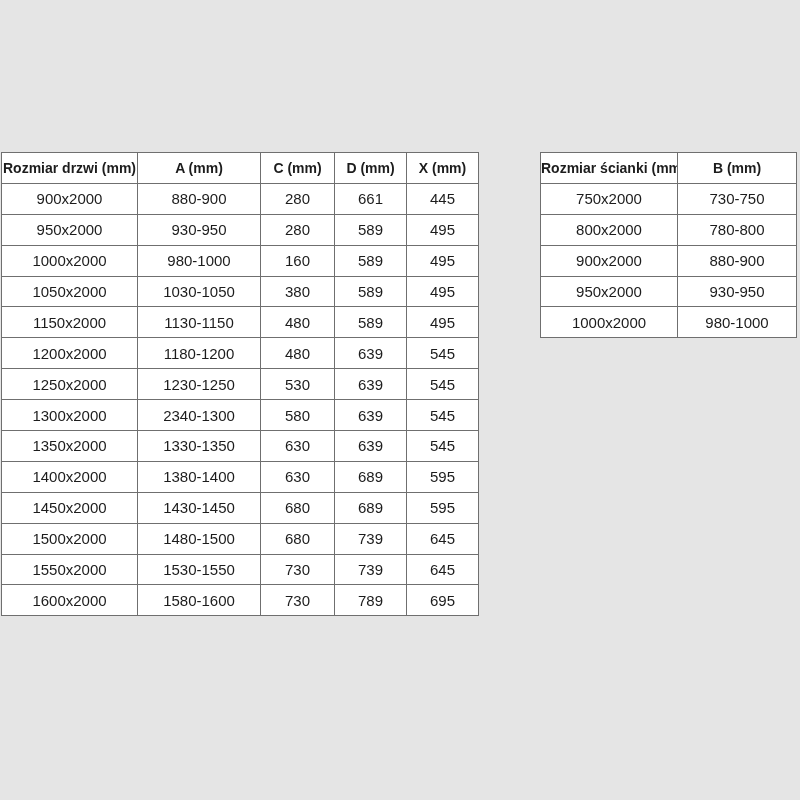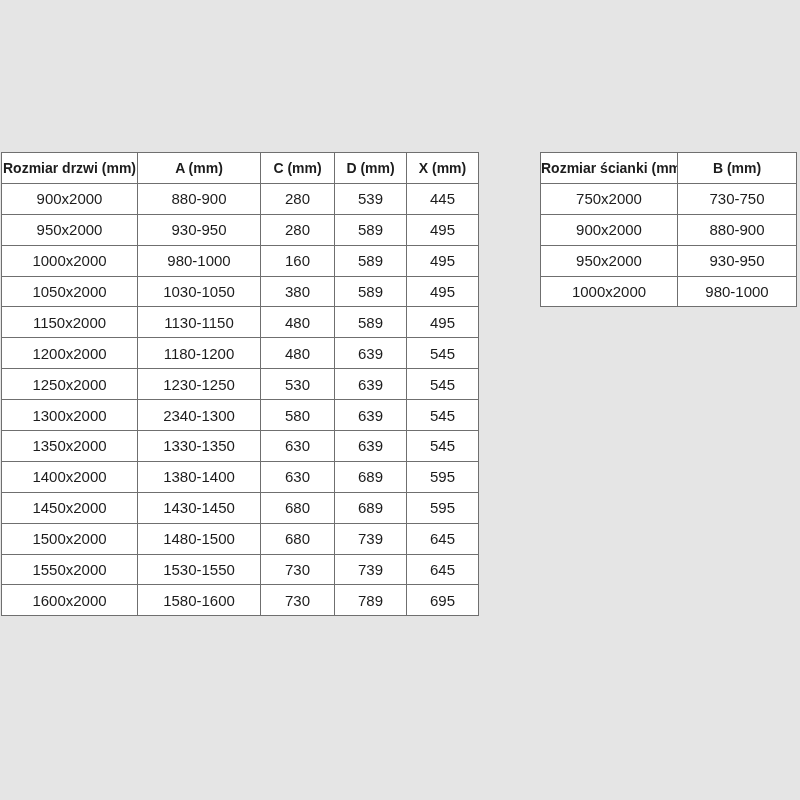--- a/index.html
+++ b/index.html
@@ -64,21 +64,21 @@
           <th>C (mm)</th>
           <th>D (mm)</th>
           <th>X (mm)</th>
         </tr>
       </thead>
       <tbody>
         <tr>
           <td>900x2000</td>
           <td>880-900</td>
           <td>280</td>
-          <td>539</td>
+          <td>661</td>
           <td>445</td>
         </tr>
         <tr>
           <td>950x2000</td>
           <td>930-950</td>
           <td>280</td>
           <td>589</td>
           <td>495</td>
         </tr>
         <tr>
@@ -178,20 +178,24 @@
           <th>Rozmiar ścianki (mm)</th>
           <th>B (mm)</th>
         </tr>
       </thead>
       <tbody>
         <tr>
           <td>750x2000</td>
           <td>730-750</td>
         </tr>
         <tr>
+          <td>800x2000</td>
+          <td>780-800</td>
+        </tr>
+        <tr>
           <td>900x2000</td>
           <td>880-900</td>
         </tr>
         <tr>
           <td>950x2000</td>
           <td>930-950</td>
         </tr>
         <tr>
           <td>1000x2000</td>
           <td>980-1000</td>

